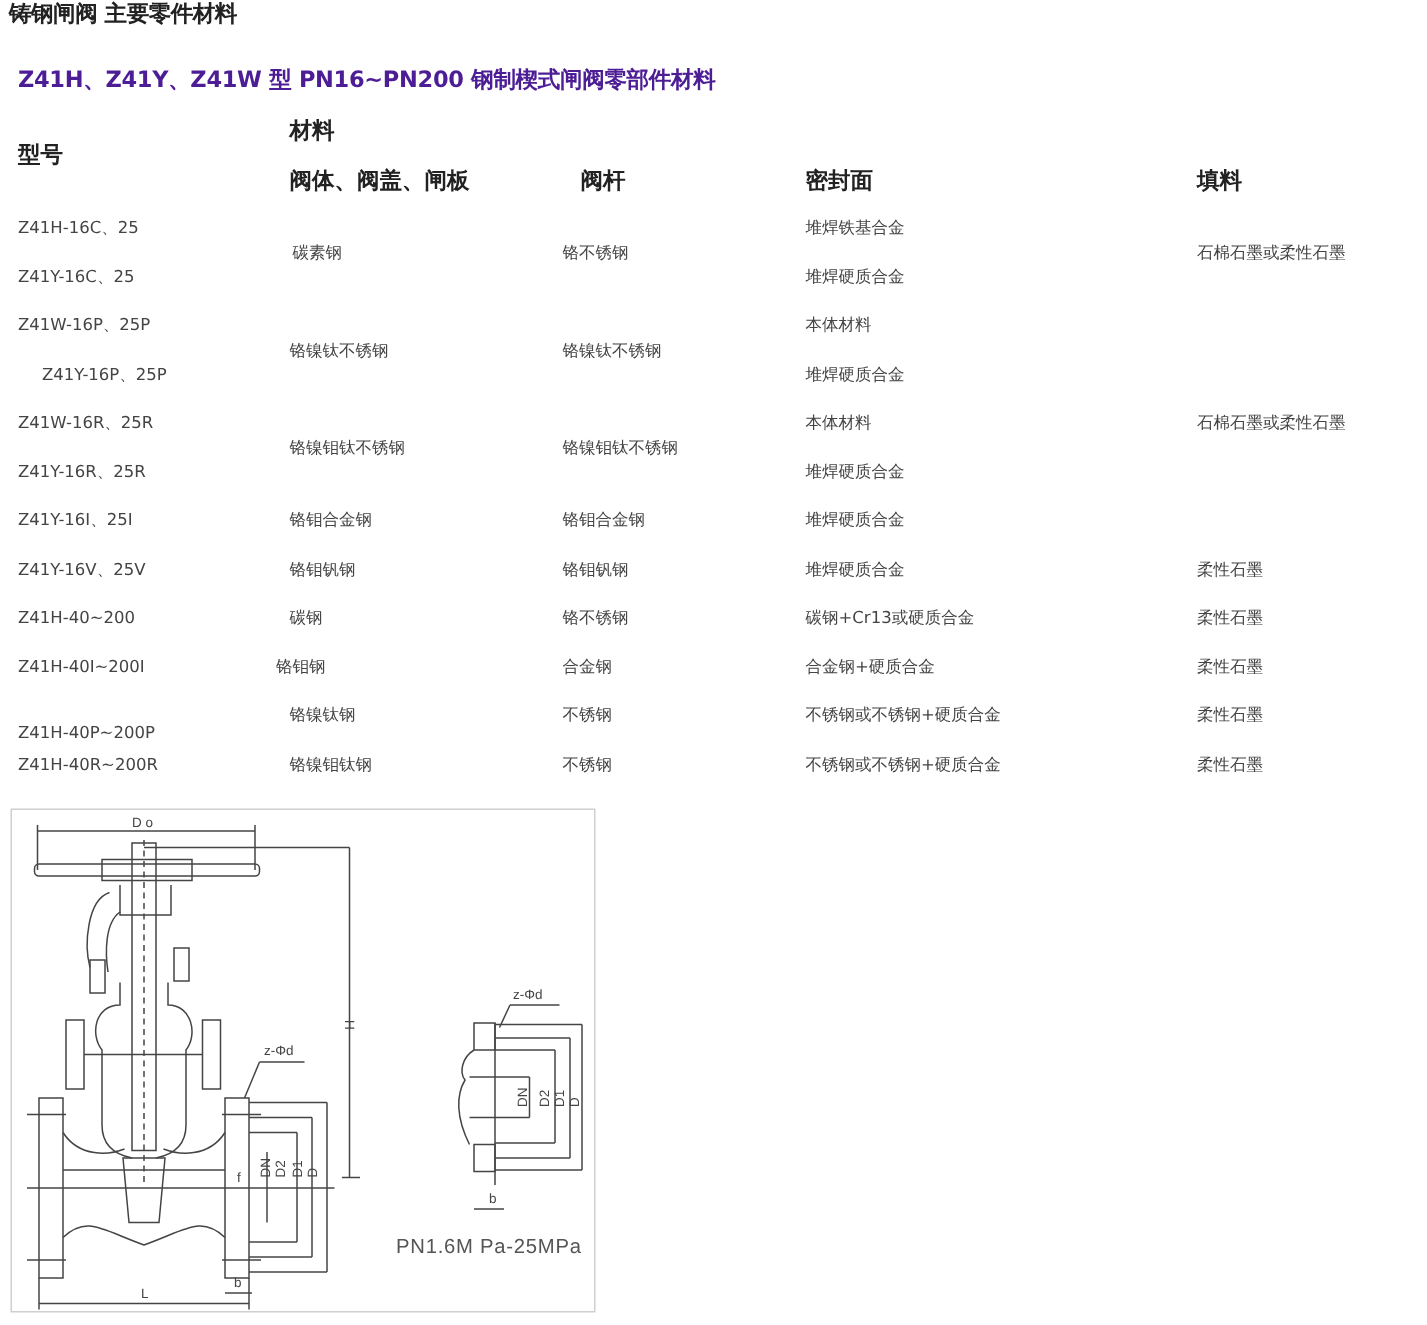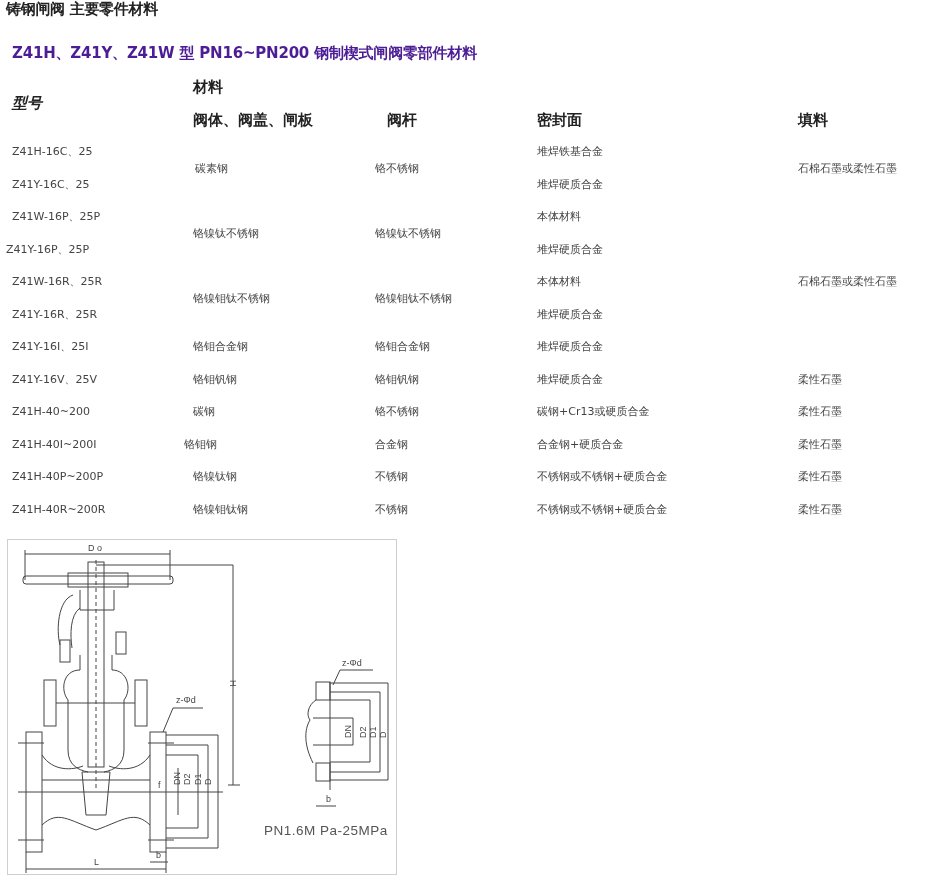--- a/index.html
+++ b/index.html
@@ -36,38 +36,38 @@
   .dim { font-family: "Liberation Sans", sans-serif; font-size: 9px; fill: #444; }
 </style>
 </head>
 <body>
 
 <div class="page-title">铸钢闸阀 主要零件材料</div>
 <div class="table-title">Z41H、Z41Y、Z41W 型 PN16~PN200 钢制楔式闸阀零部件材料</div>
 
 <div>
 
-  <div class="cell hdr" style="left:12px;top:94px;font-style:italic;">型号</div>
+  <div class="cell hdr" style="left:12px;top:94px;">型号</div>
   <div class="cell hdr" style="left:193px;top:78px;">材料</div>
   <div class="cell hdr" style="left:193px;top:111px;">阀体、阀盖、闸板</div>
   <div class="cell hdr" style="left:387px;top:111px;">阀杆</div>
   <div class="cell hdr" style="left:537px;top:111px;">密封面</div>
   <div class="cell hdr" style="left:798px;top:111px;">填料</div>
 
   <div class="cell" style="left:12px;top:143px;">Z41H-16C、25</div>
   <div class="cell" style="left:12px;top:176px;">Z41Y-16C、25</div>
   <div class="cell" style="left:12px;top:208px;">Z41W-16P、25P</div>
-  <div class="cell" style="left:6px;top:241px;">Z41Y-16P、25P</div>
+  <div class="cell" style="left:28px;top:241px;">Z41Y-16P、25P</div>
   <div class="cell" style="left:12px;top:273px;">Z41W-16R、25R</div>
   <div class="cell" style="left:12px;top:306px;">Z41Y-16R、25R</div>
   <div class="cell" style="left:12px;top:338px;">Z41Y-16I、25I</div>
   <div class="cell" style="left:12px;top:371px;">Z41Y-16V、25V</div>
   <div class="cell" style="left:12px;top:403px;">Z41H-40~200</div>
   <div class="cell" style="left:12px;top:436px;">Z41H-40I~200I</div>
-  <div class="cell" style="left:12px;top:468px;">Z41H-40P~200P</div>
+  <div class="cell" style="left:12px;top:480px;">Z41H-40P~200P</div>
   <div class="cell" style="left:12px;top:501px;">Z41H-40R~200R</div>
 
   <div class="cell" style="left:195px;top:160px;">碳素钢</div>
   <div class="cell" style="left:375px;top:160px;">铬不锈钢</div>
   <div class="cell" style="left:193px;top:225px;">铬镍钛不锈钢</div>
   <div class="cell" style="left:375px;top:225px;">铬镍钛不锈钢</div>
   <div class="cell" style="left:193px;top:290px;">铬镍钼钛不锈钢</div>
   <div class="cell" style="left:375px;top:290px;">铬镍钼钛不锈钢</div>
 
   <div class="cell" style="left:193px;top:338px;">铬钼合金钢</div>

